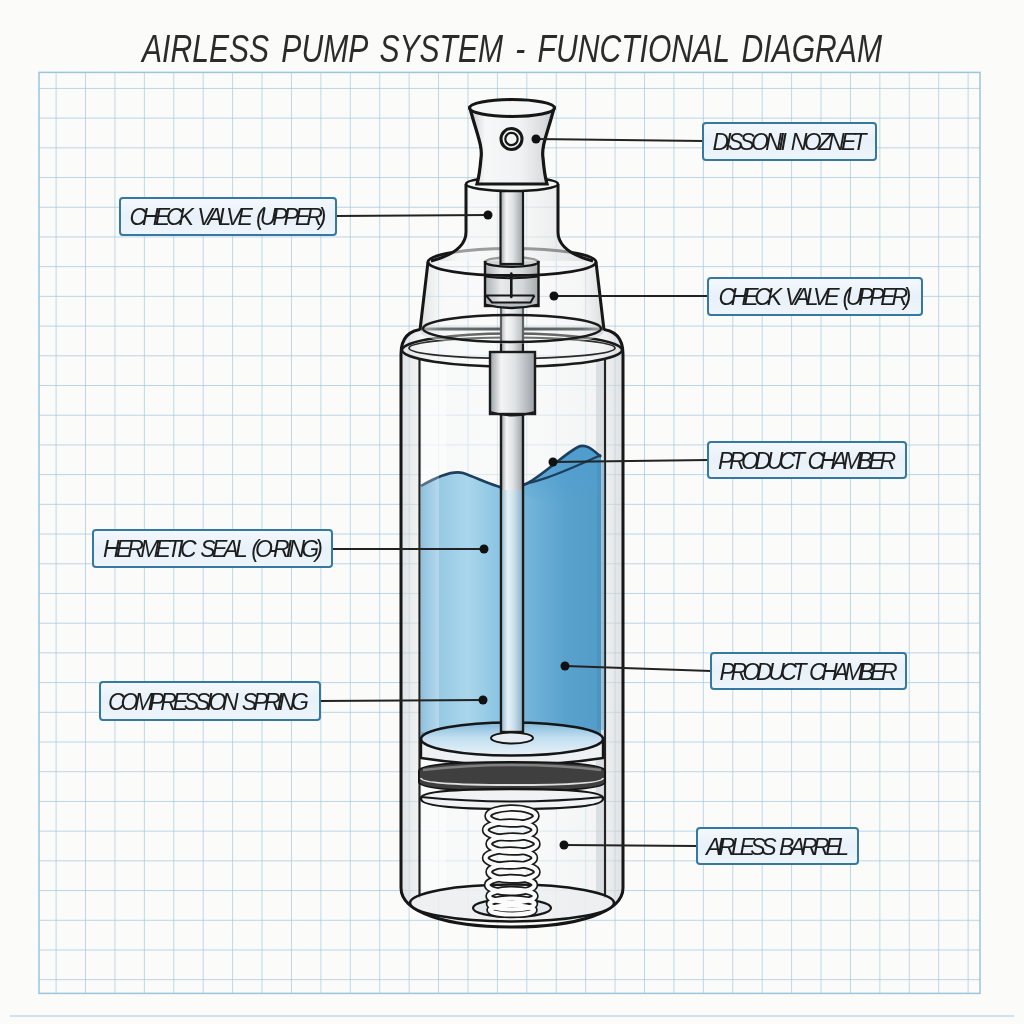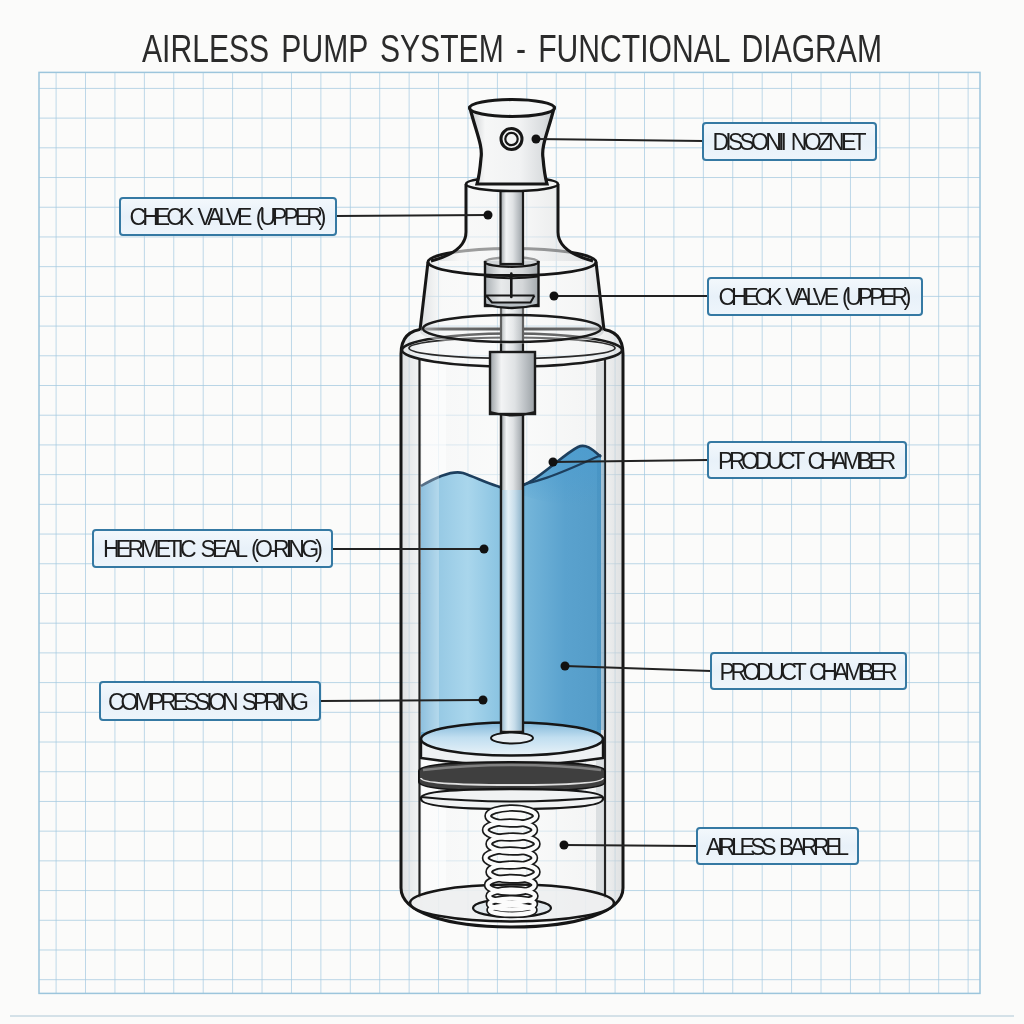--- a/index.html
+++ b/index.html
@@ -1,17 +1,17 @@
 <!DOCTYPE html>
 <html><head>
 <meta charset="utf-8">
 <style>
 html,body{margin:0;padding:0;background:#fbfbfa;}
 #page{position:relative;width:1024px;height:1024px;overflow:hidden;
-font-family:"Liberation Sans",sans-serif;}
+font-family:"Liberation Sans",sans-serif;font-style:italic;}
 </style>
 </head>
 <body>
 <div id="page">
 <svg width="1024" height="1024" viewBox="0 0 1024 1024" xmlns="http://www.w3.org/2000/svg">
 <defs>
   <linearGradient id="boxg" x1="0" y1="0" x2="0" y2="1">
     <stop offset="0" stop-color="#f3f8fc"></stop>
     <stop offset="0.5" stop-color="#e8f1f9"></stop>
     <stop offset="1" stop-color="#eef5fb"></stop>

